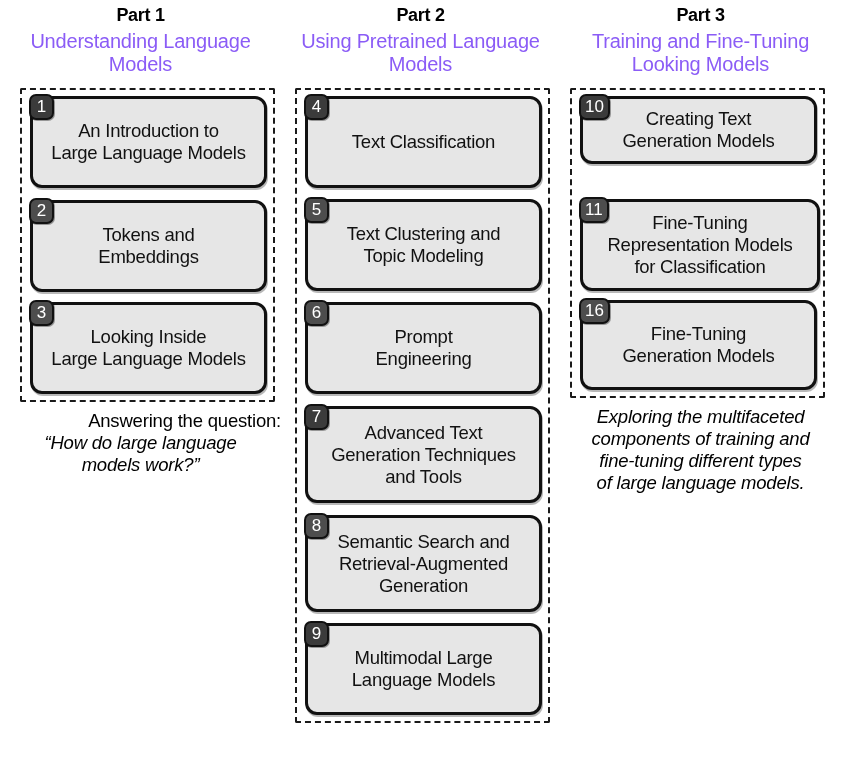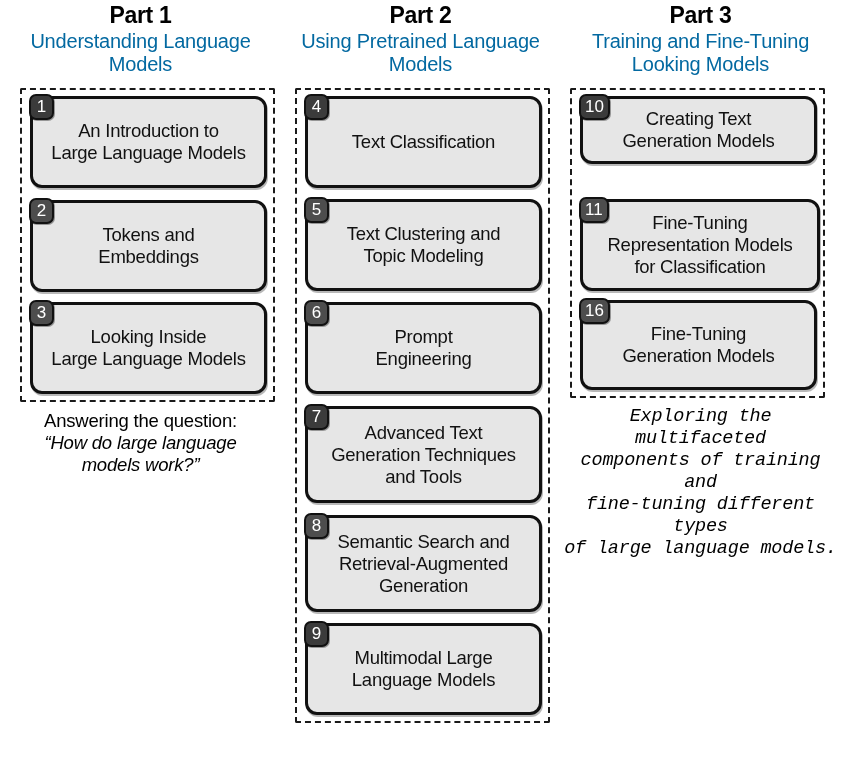--- a/index.html
+++ b/index.html
@@ -13,25 +13,25 @@
   }
   .board{position:relative;width:841px;height:782px;}
 
   .column{position:absolute;top:0;width:281px;height:782px;}
   .col1{left:0px;}
   .col2{left:280px;}
   .col3{left:560px;}
 
   .part-head{text-align:center;width:100%;position:absolute;top:2px;left:0;}
   .part-title{
-    font-size:23px;font-weight:bold;letter-spacing:-0.3px;
+    font-size:18px;font-weight:bold;letter-spacing:-0.3px;
     line-height:27px;color:#000;
   }
   .part-sub{
-    font-size:20px;line-height:23px;color:#0369a1;
+    font-size:20px;line-height:23px;color:#8b5cf6;
     letter-spacing:-0.2px;margin-top:1px;
   }
 
   
   .dashgroup{
     position:absolute;
     border:2px dashed #1a1a1a;
     border-radius:2px;
     box-sizing:border-box;
     background:transparent;
@@ -76,23 +76,23 @@
 
   .caption{
     position:absolute;
     width:100%;
     text-align:center;
     font-size:18.5px;
     line-height:22px;
     letter-spacing:-0.2px;
     color:#000;
   }
-  .caption .lead{font-style:normal;}
+  .caption .lead{font-style:normal;text-align:right;}
   .caption .quote{font-style:italic;}
-  .caption.all-italic{font-style:italic;font-family:Liberation Mono, monospace;}
+  .caption.all-italic{font-style:italic;}
 </style>
 </head>
 <body>
 
 <div class="board">
 
   <div class="column col1">
 
     <div class="part-head">
       <div class="part-title">Part 1</div>

